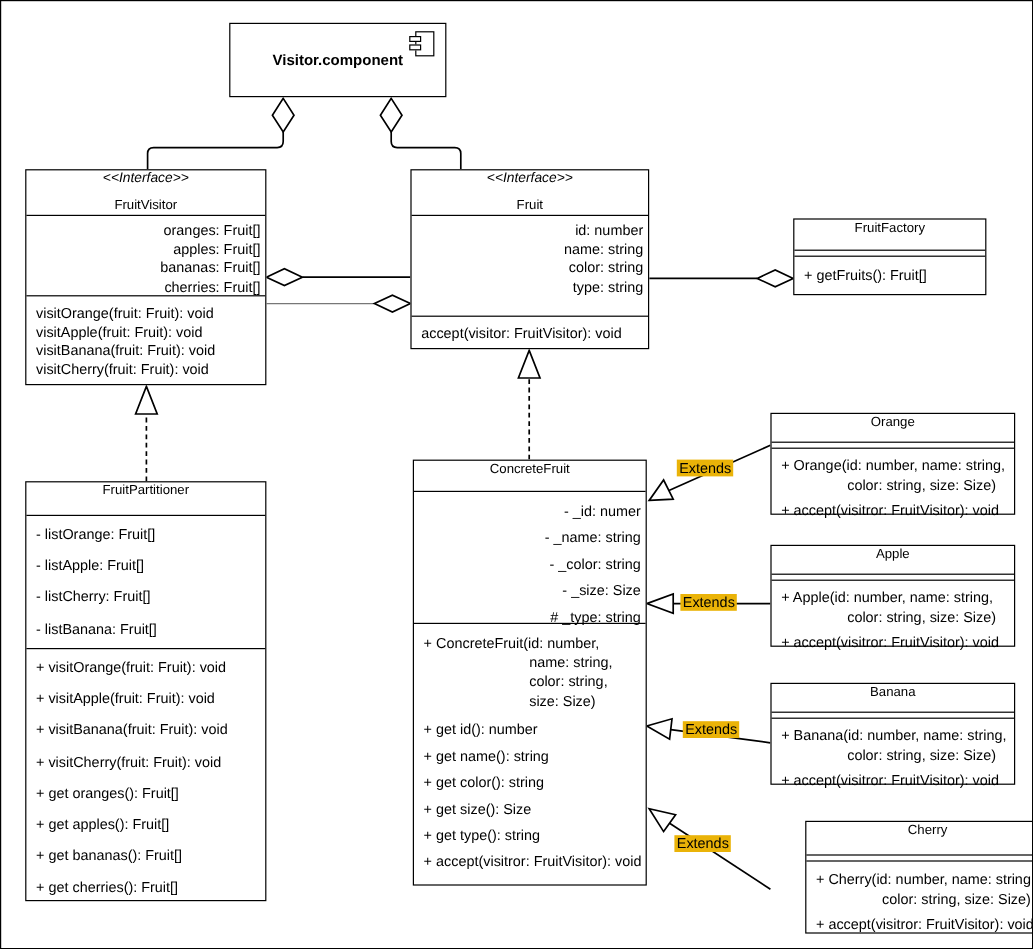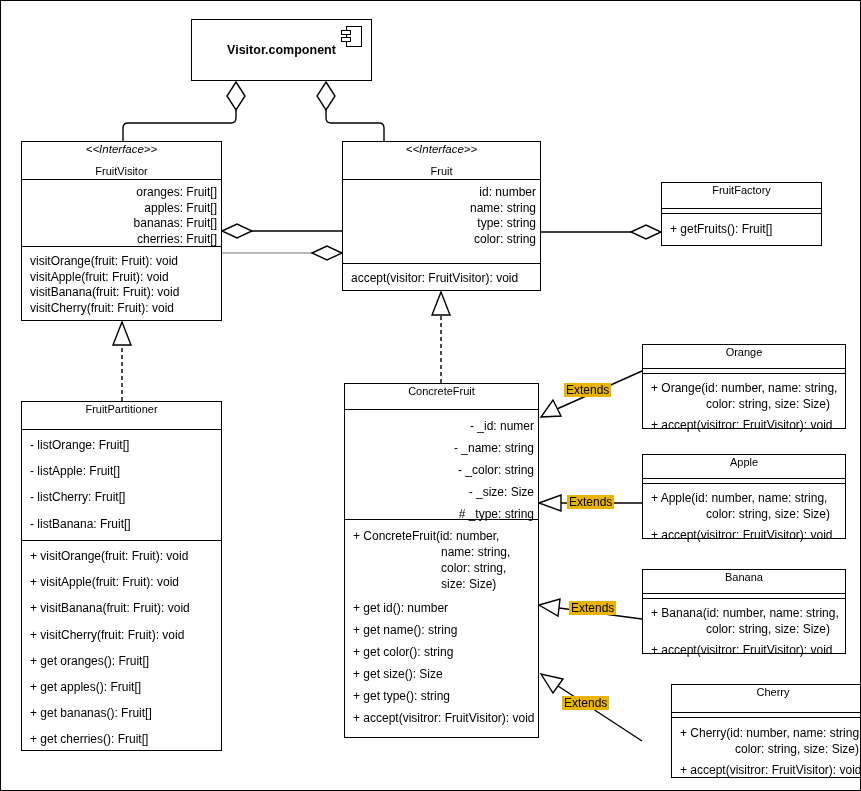--- a/index.html
+++ b/index.html
@@ -113,22 +113,22 @@
   </div>
 
   <div class="uml-box" style="left:341px;top:140px;width:199px;height:150px">
     <div class="uml-header" style="height:37px">
       <div class="stereotype">&lt;&lt;Interface&gt;&gt;</div>
       <div class="uml-title">Fruit</div>
     </div>
     <div class="uml-attrs pt5" style="height:84px">
       <div class="ln lh15">id: number</div>
       <div class="ln lh15">name: string</div>
+      <div class="ln lh15">color: string</div>
       <div class="ln lh15">type: string</div>
-      <div class="ln lh15">color: string</div>
     </div>
     <div class="uml-methods pt7">
       <div class="ln lh15">accept(visitor: FruitVisitor): void</div>
     </div>
   </div>
 
   <div class="uml-box" style="left:660px;top:181px;width:161px;height:64px">
     <div class="uml-header" style="height:25px">
       <div class="uml-title">FruitFactory</div>
     </div>

